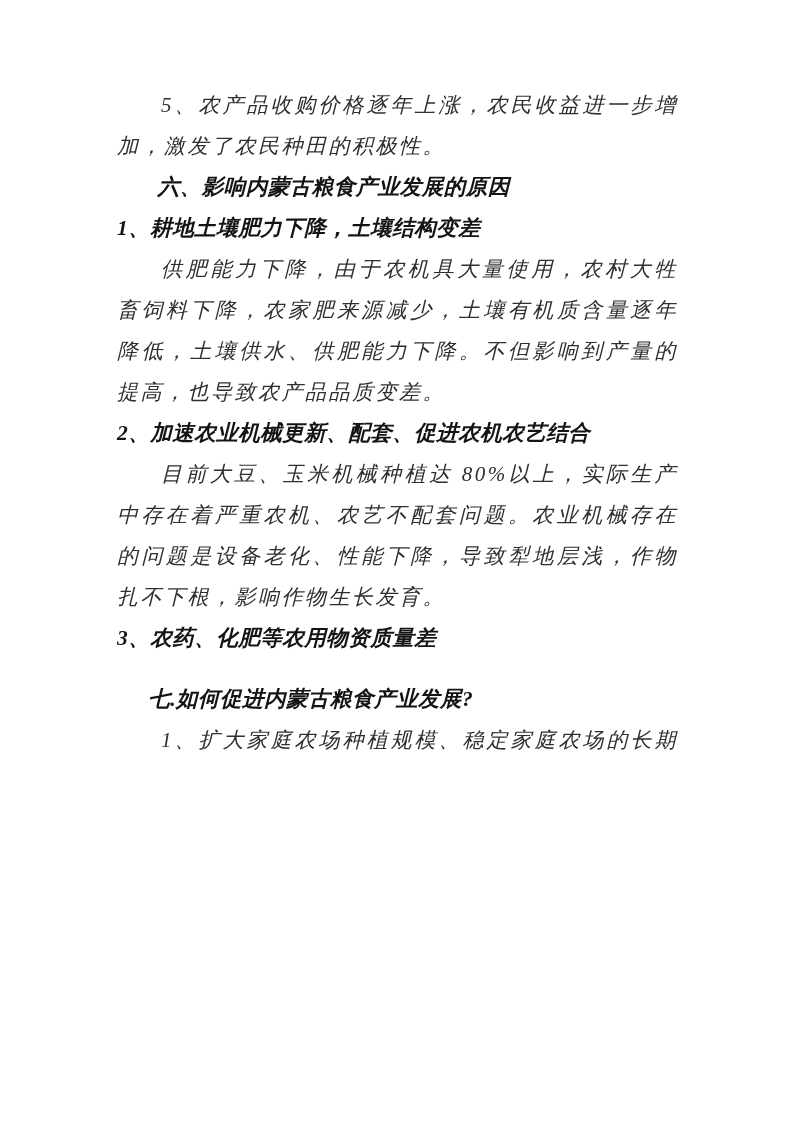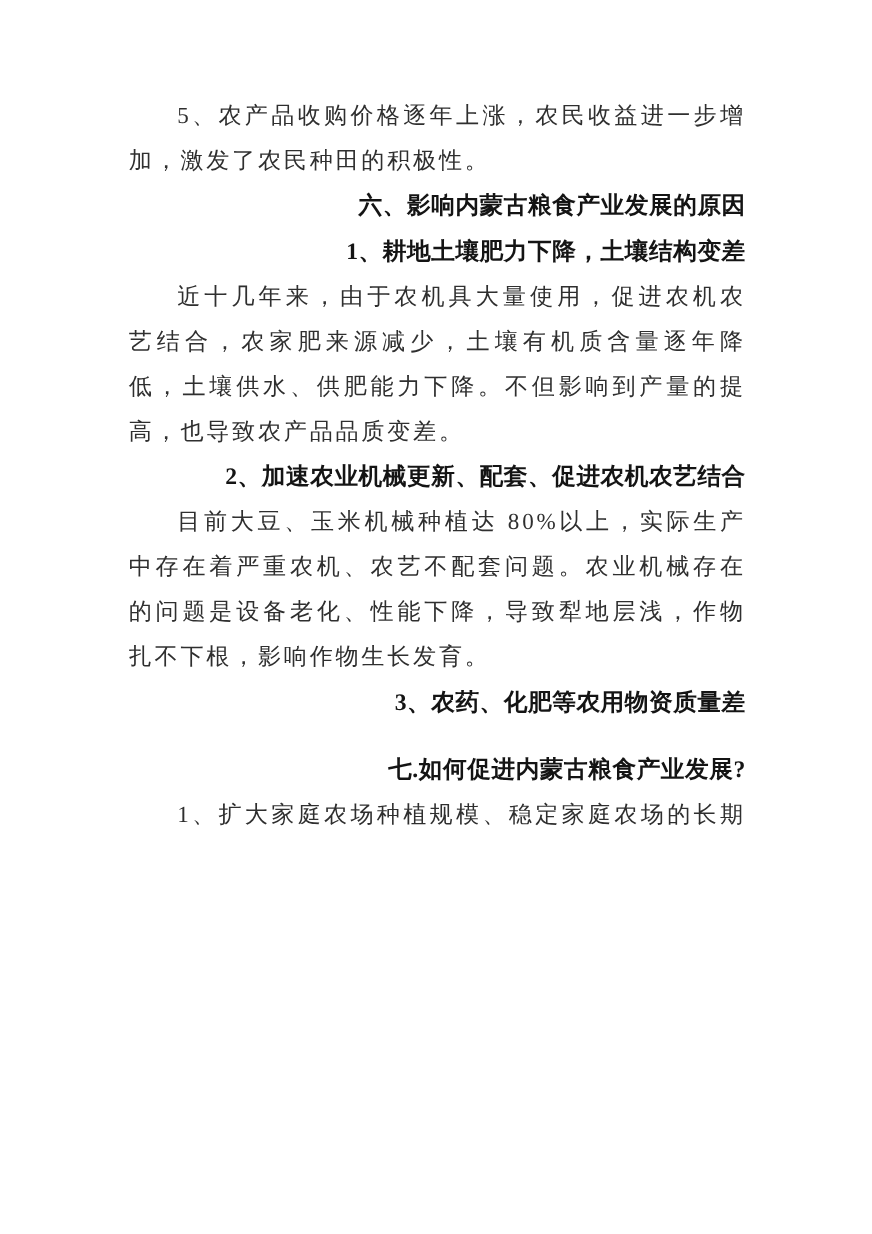--- a/index.html
+++ b/index.html
@@ -13,38 +13,39 @@
     height: 1122px;
     background: #ffffff;
     overflow: hidden;
     font-family: "Liberation Serif", "DejaVu Serif", serif;
   }
   .content {
     position: absolute;
     left: 117px;
     top: 85px;
     width: 561px;
+    font-style: italic;
   }
   .par {
     margin: 0;
     font-size: 21px;
     line-height: 41px;
     letter-spacing: 2.5px;
     color: #2f2f2f;
     text-align: justify;
   }
   .indent {
     text-indent: 2.1em;
   }
   .heading {
     font-weight: 700;
     font-size: 21.5px;
     letter-spacing: 0.5px;
     color: #141414;
-    text-align: right;
+    text-align: left;
   }
   .heading.indent-2 {
     text-indent: 1.9em;
   }
   .heading.indent-15 {
     text-indent: 1.45em;
     margin-top: 20px;
   }
   .justify-last {
     text-align-last: justify;
@@ -62,20 +63,20 @@
   }
 </style>
 </head>
 <body>
 
 <div class="page">
   <div class="content">
     <p class="par indent">5、农产品收购价格逐年上涨，农民收益进一步增加，激发了农民种田的积极性。</p>
     <p class="par heading indent-2">六、影响内蒙古粮食产业发展的原因</p>
     <p class="par heading">1、耕地土壤肥力下降，土壤结构变差</p>
-    <p class="par indent">近十几年来，由于农机具大量使用，促进农机农艺结合，农家肥来源减少，土壤有机质含量逐年降低，土壤供水、供肥能力下降。不但影响到产量的提高，也导致农产品品质变差。</p>
+    <p class="par indent">供肥能力下降，由于农机具大量使用，农村大牲畜饲料下降，农家肥来源减少，土壤有机质含量逐年降低，土壤供水、供肥能力下降。不但影响到产量的提高，也导致农产品品质变差。</p>
     <p class="par heading">2、加速农业机械更新、配套、促进农机农艺结合</p>
     <p class="par indent">目前大豆、玉米机械种植达 80%以上，实际生产中存在着严重农机、农艺不配套问题。农业机械存在的问题是设备老化、性能下降，导致犁地层浅，作物扎不下根，影响作物生长发育。</p>
     <p class="par heading">3、农药、化肥等农用物资质量差</p>
     <p class="par heading indent-15">七.如何促进内蒙古粮食产业发展?</p>
     <p class="par indent justify-last">1、扩大家庭农场种植规模、稳定家庭农场的长期</p>
   </div>
 </div>
 
 </body></html>

